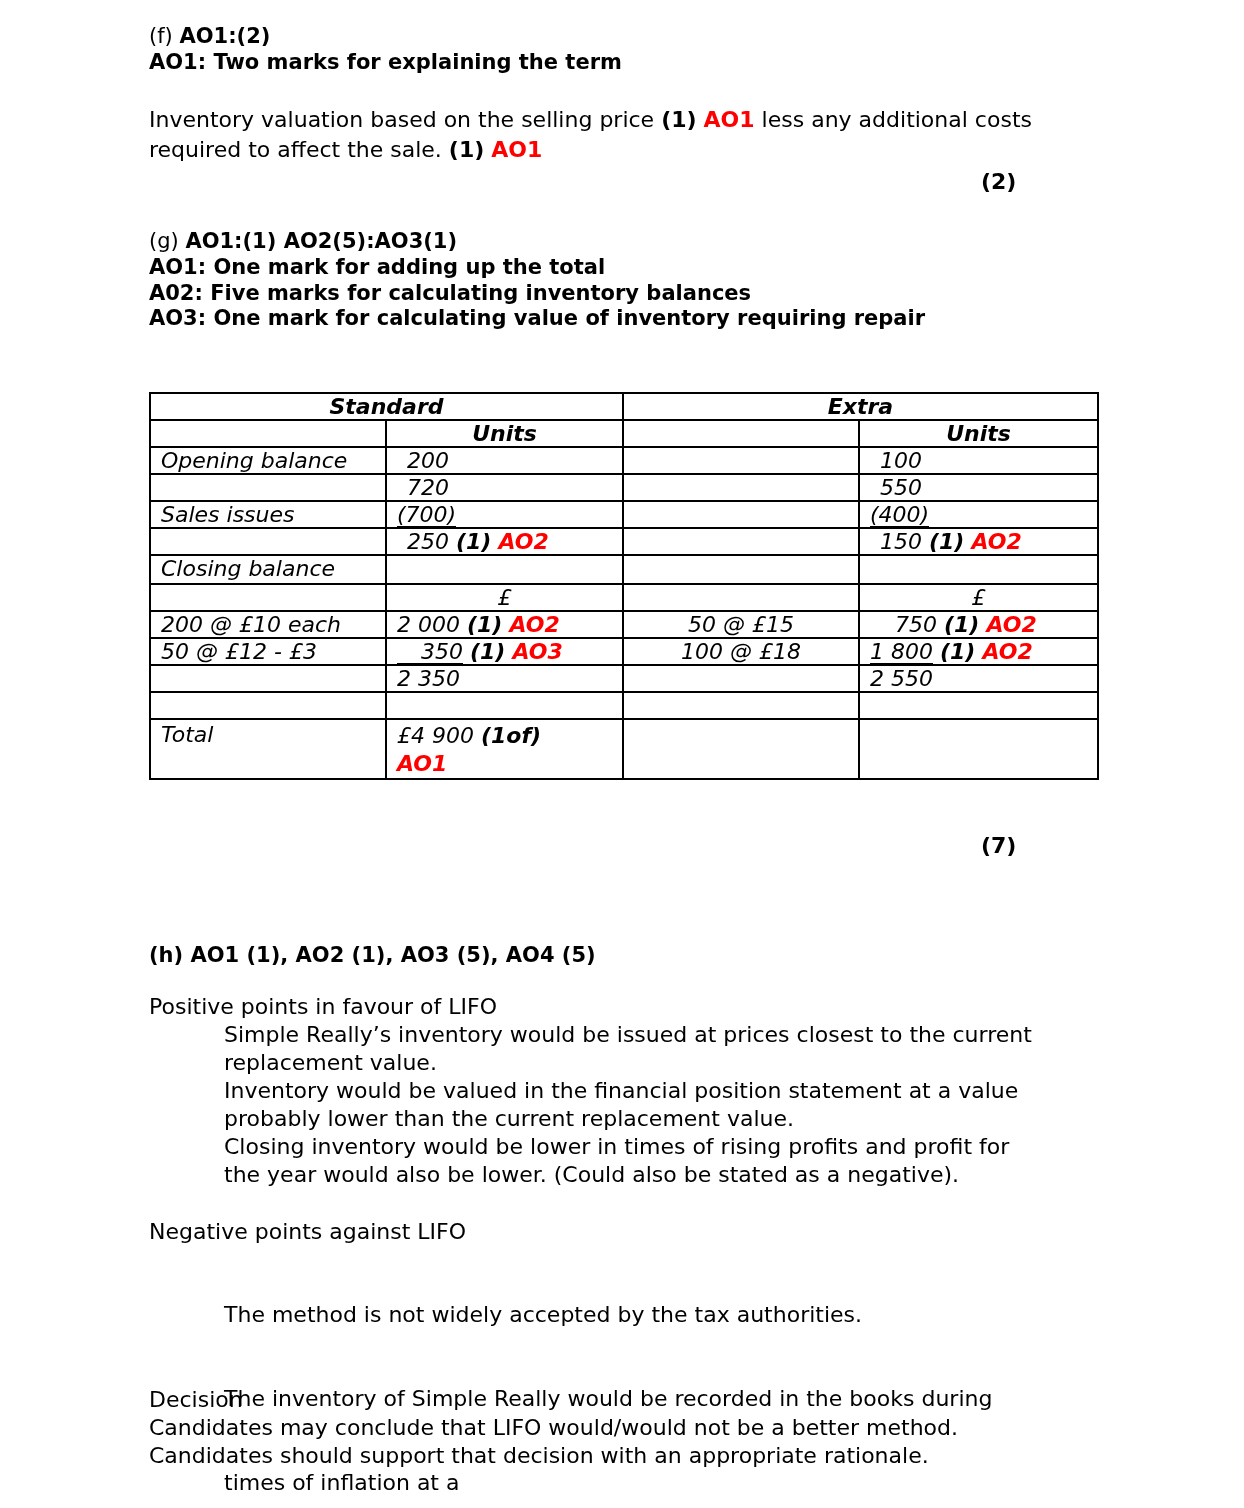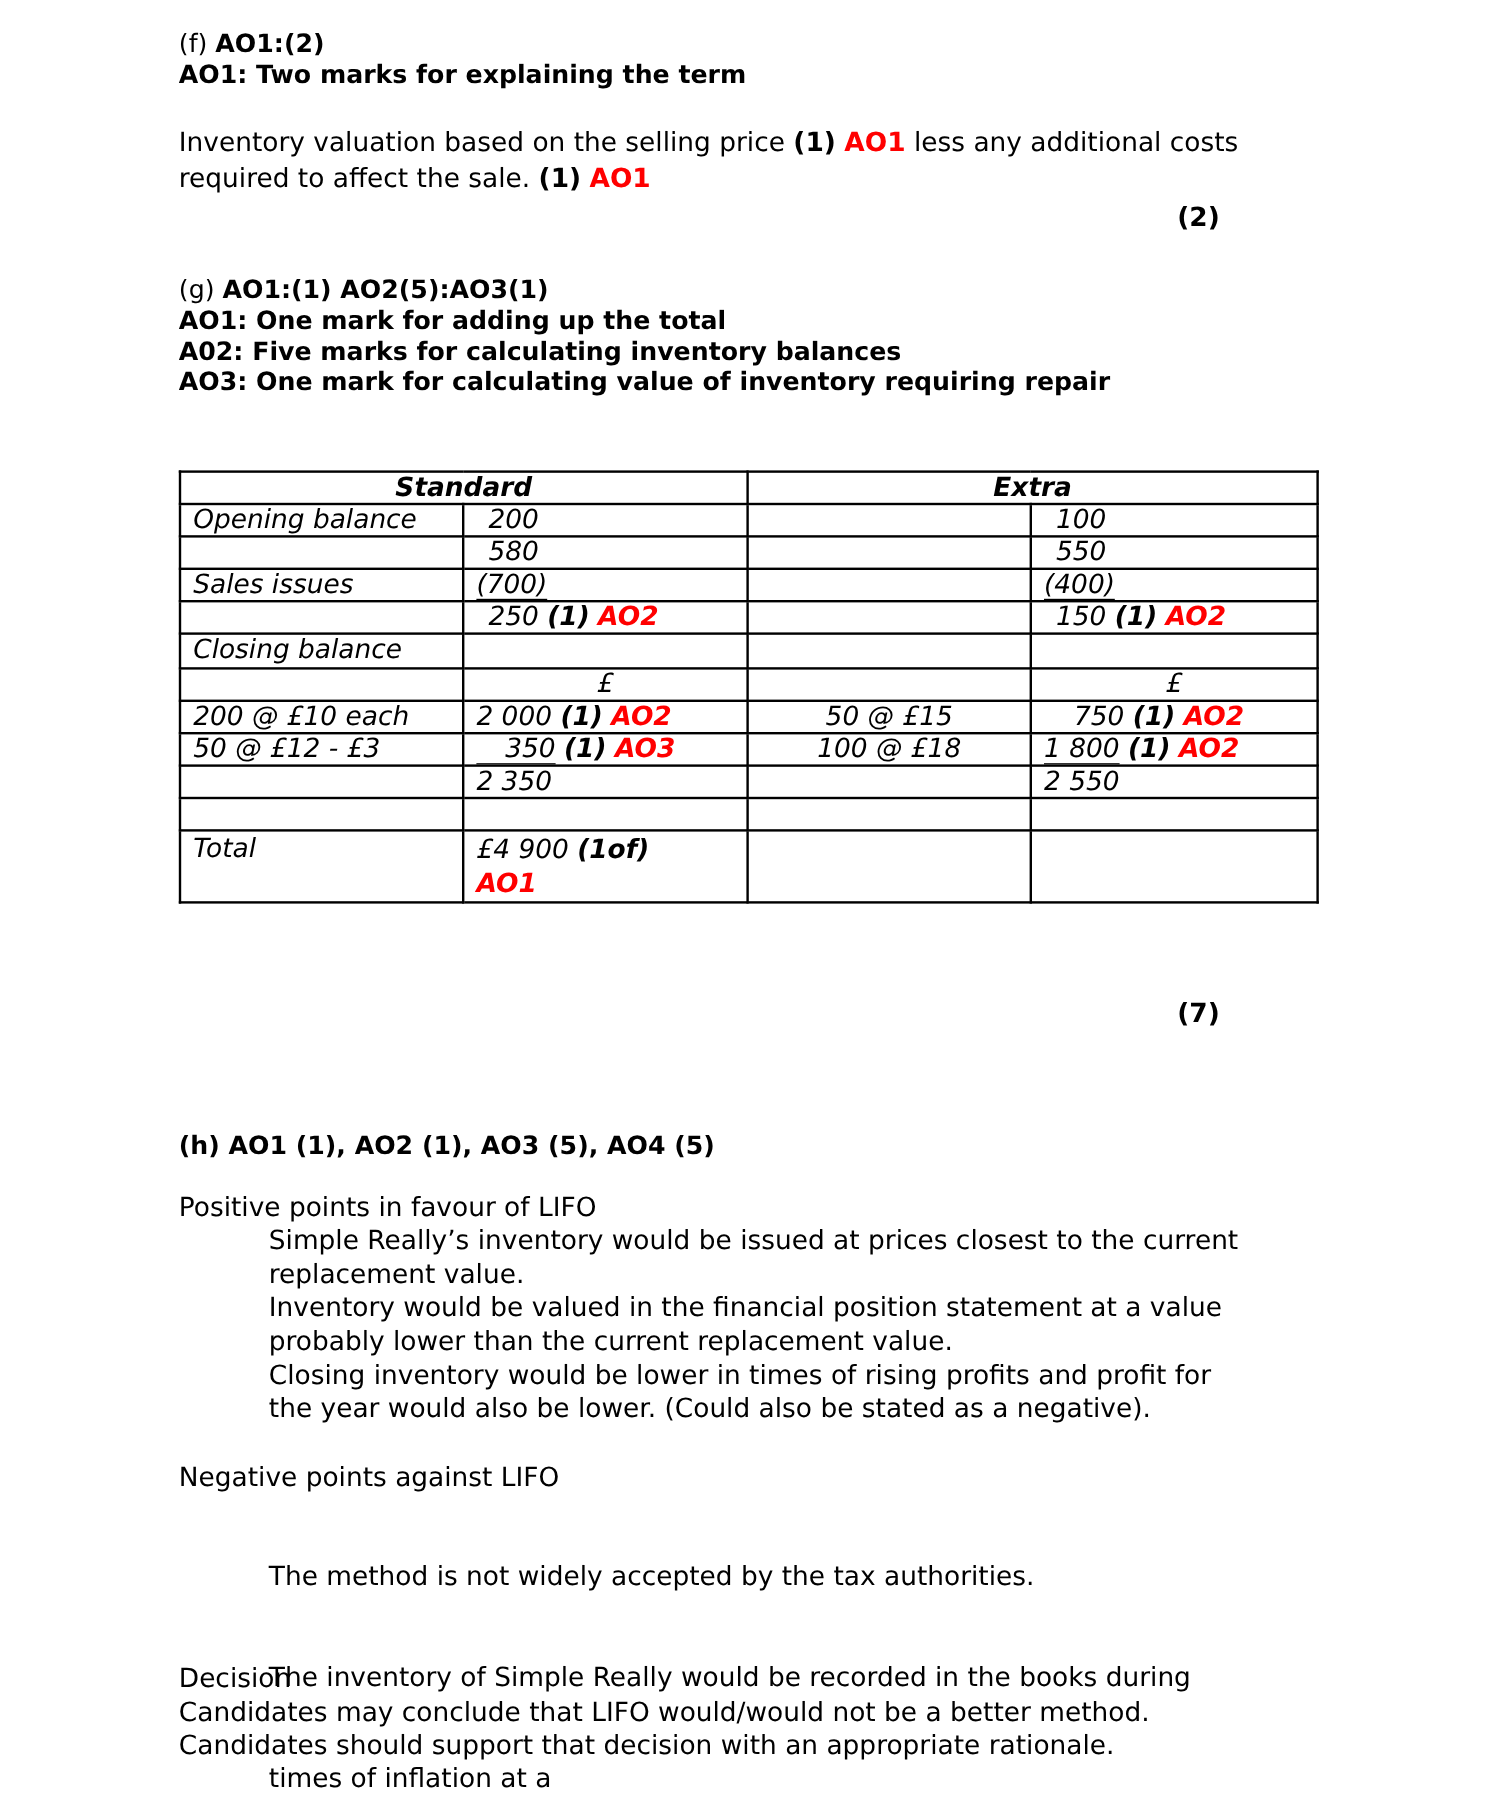--- a/index.html
+++ b/index.html
@@ -58,28 +58,34 @@
       <col style="width:237px">
       <col style="width:236px">
       <col style="width:239px">
   </colgroup>
   <tbody>
       <tr>
     <td colspan="2" class="hdr">Standard</td>
     <td colspan="2" class="hdr">Extra</td>
   </tr>
   <tr>
+    <td></td>
+    <td class="hdr">Units</td>
+    <td></td>
+    <td class="hdr">Units</td>
+  </tr>
+  <tr>
     <td>Opening balance</td>
     <td class="ind" style="padding-left:20px">200</td>
     <td></td>
     <td style="padding-left:20px">100</td>
   </tr>
   <tr>
     <td></td>
-    <td style="padding-left:20px">580</td>
+    <td style="padding-left:20px">720</td>
     <td></td>
     <td style="padding-left:20px">550</td>
   </tr>
   <tr>
     <td>Sales issues</td>
     <td><span class="ul">(700)</span></td>
     <td></td>
     <td><span class="ul">(400)</span></td>
   </tr>
   <tr>

